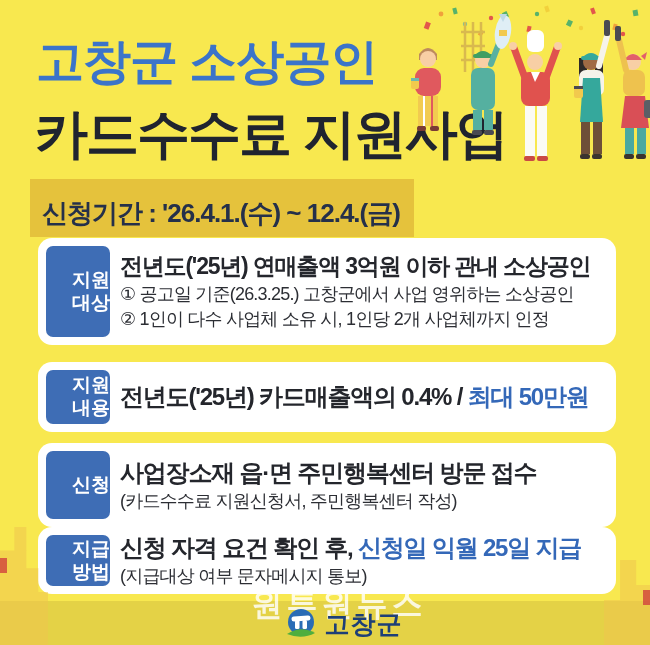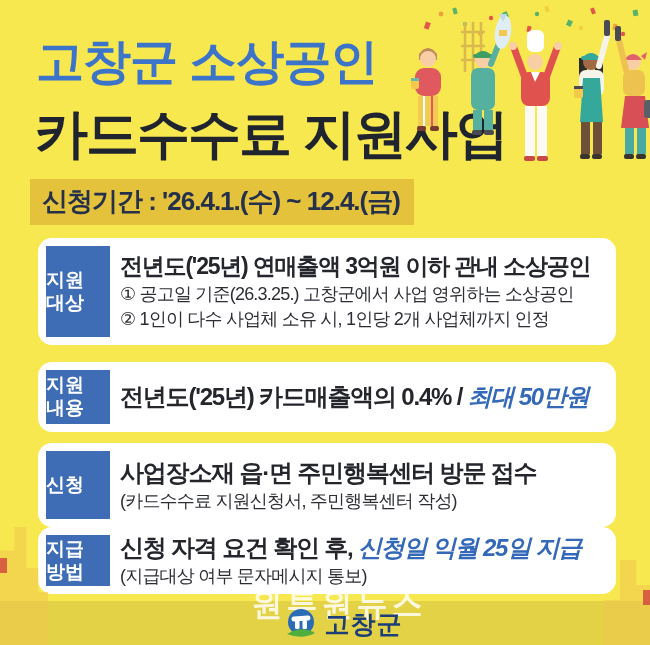--- a/index.html
+++ b/index.html
@@ -30,43 +30,43 @@
   .title-line2{
     position:absolute;left:35px;top:99px;
     font-size:53px;font-weight:800;letter-spacing:-2px;
     color:var(--title-dark);white-space:nowrap;
   }
   .period-badge{
     position:absolute;left:30px;top:179px;
     background:var(--badge-bg);
     color:var(--badge-text);
     font-size:26px;font-weight:800;letter-spacing:-1px;
-    padding:5px 14px 6px 12px;white-space:nowrap;
+    padding:17px 14px 6px 12px;white-space:nowrap;
   }
   
   .card{
     position:absolute;left:38px;width:578px;
     background:var(--card-bg);border-radius:14px;
   }
   .card-label{
     position:absolute;left:8px;top:8px;bottom:8px;width:64px;
-    background:var(--label-blue);border-radius:0;
-    display:flex;flex-direction:column;align-items:flex-start;justify-content:center;
+    background:var(--label-blue);border-radius:7px;
+    display:flex;flex-direction:column;align-items:flex-end;justify-content:center;
     color:#fff;font-size:19px;font-weight:800;line-height:1.2;letter-spacing:0px;
   }
   .card-content{
     position:absolute;left:82px;right:8px;top:0;bottom:0;
     display:flex;flex-direction:column;align-items:flex-start;justify-content:center;
     text-align:center;
   }
   .card-heading{
     font-size:23px;font-weight:800;letter-spacing:-1.2px;
     color:var(--body-text);white-space:nowrap;
   }
-  .card-heading .accent{color:var(--accent-blue);font-style:italic;}
+  .card-heading .accent{color:var(--accent-blue);}
   .card-note{
     font-size:18px;font-weight:500;letter-spacing:-0.8px;
     color:#2c2e34;line-height:1.38;white-space:nowrap;
   }
   #card-support-target{top:238px;height:107px;}
   #card-support-detail{top:362px;height:70px;}
   #card-application{top:443px;height:84px;}
   #card-payment{top:527px;height:67px;}
   #card-support-detail .card-heading,
   #card-application .card-heading,

